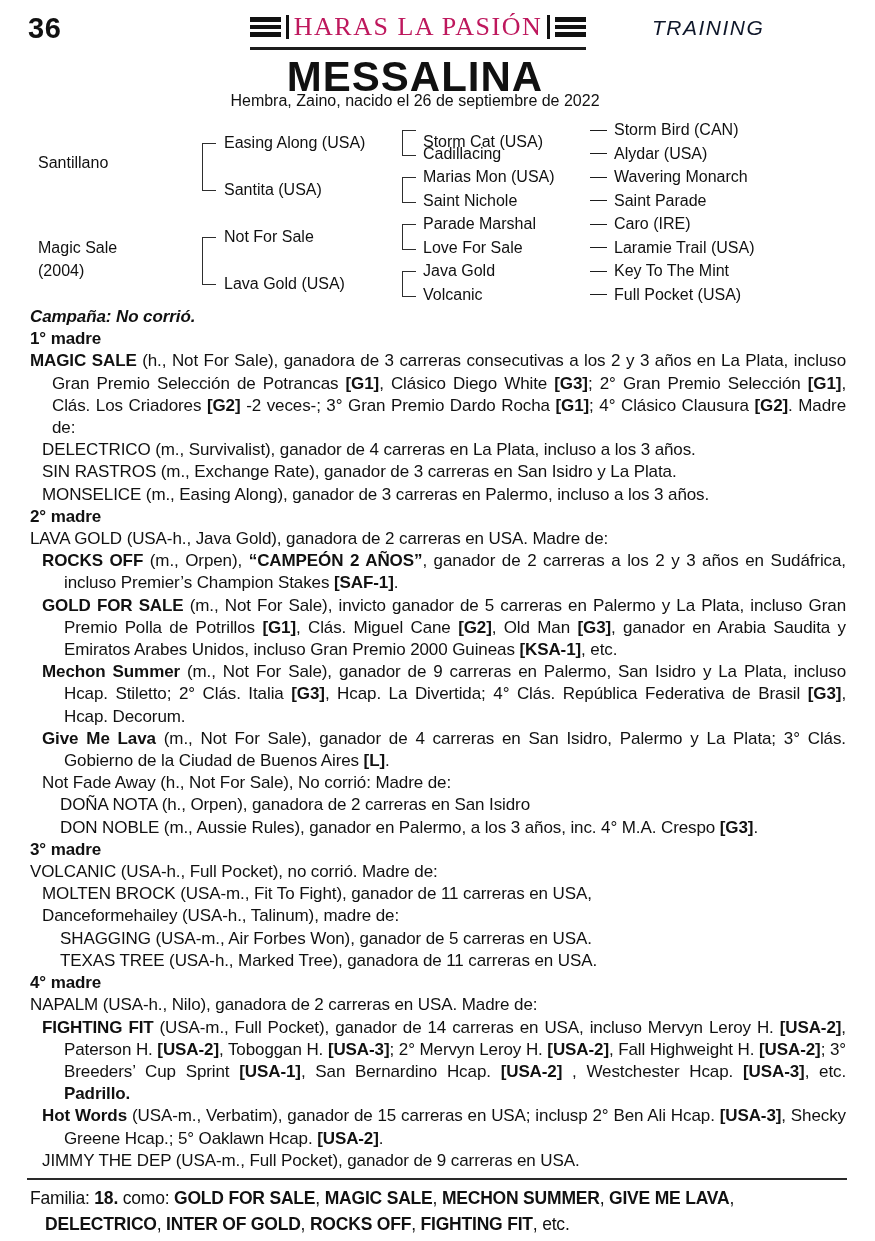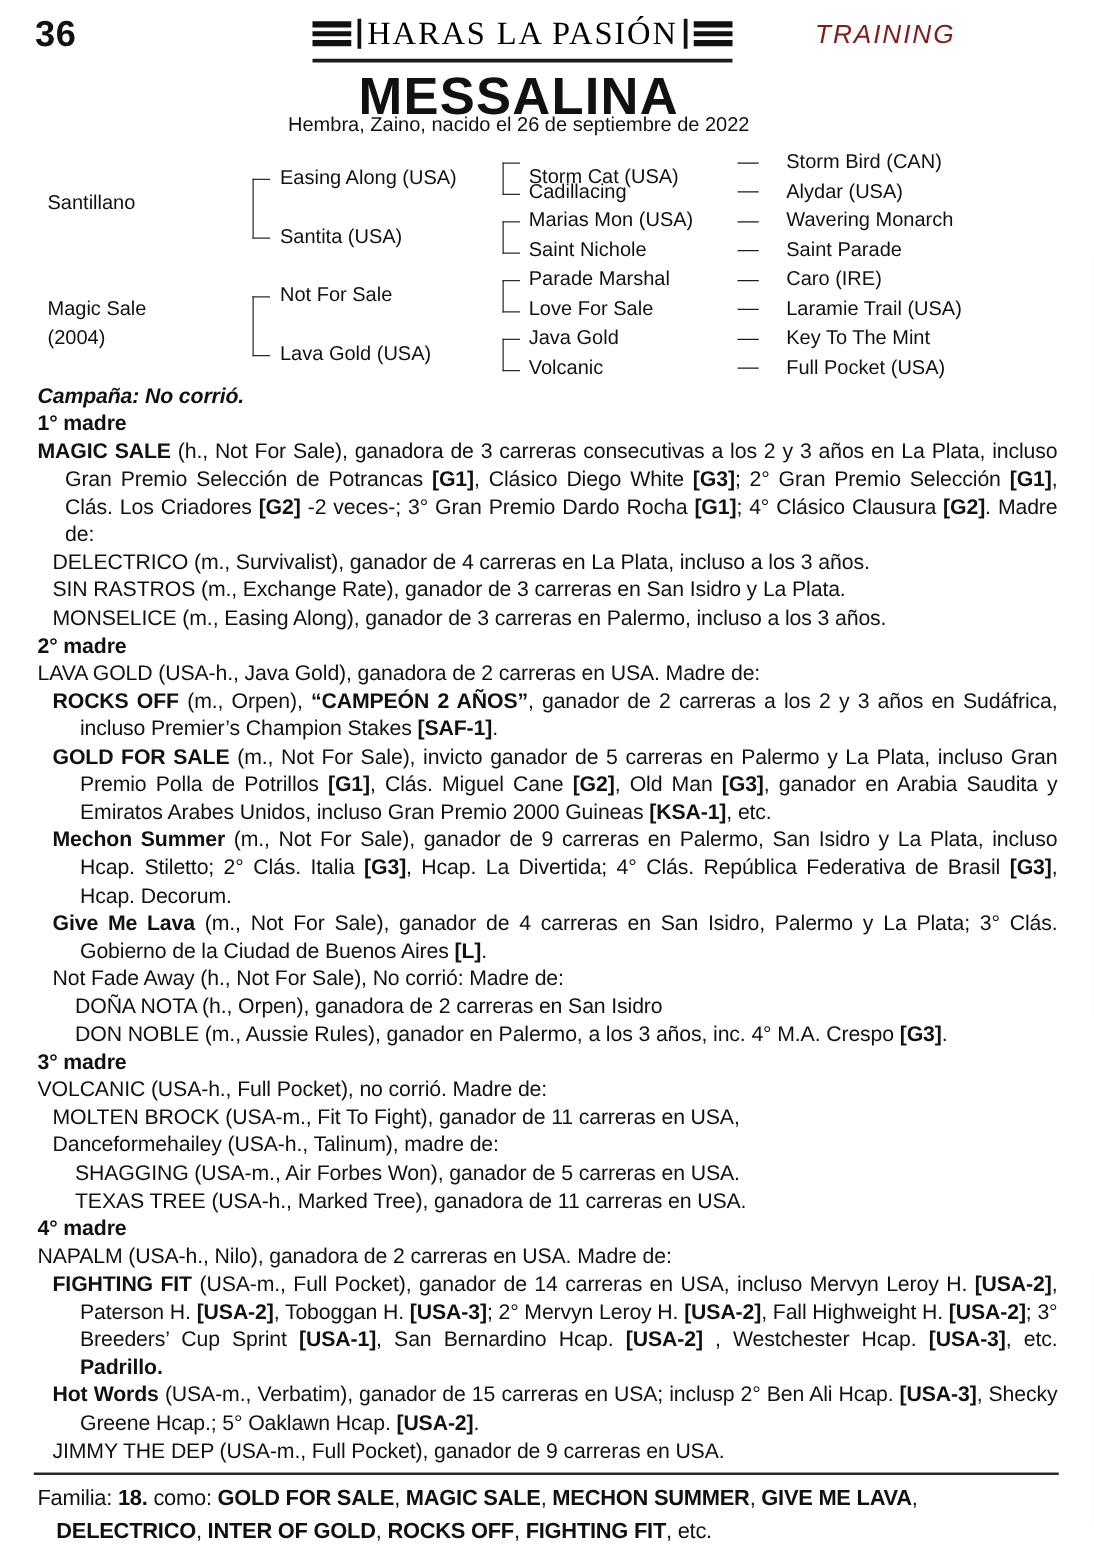--- a/index.html
+++ b/index.html
@@ -12,32 +12,32 @@
     padding-left:44px;
   }
   
   .page-number { position:absolute; left:28px; top:12px; font-size:29px; font-weight:700; letter-spacing:0.5px; }
   .logo { position:absolute; left:250px; top:12px; width:336px;
           display:flex; align-items:center; justify-content:center;
           padding-bottom:5px; border-bottom:3px solid #1c1c1c; }
   .bars { display:flex; flex-direction:column; gap:3px; width:46px; }
   .bars i { display:block; height:4.5px; background:#111; }
   .vbar { width:3.5px; height:24px; background:#111; margin:0 5px; }
-  .logo-text { font-family:"Liberation Serif", serif; font-size:26px; letter-spacing:1.5px; white-space:nowrap; color:#000000; }
-  .training { position:absolute; left:652px; top:16px; font-size:21px; font-style:italic; letter-spacing:1.5px; color:#7f1d1d; }
+  .logo-text { font-family:"Liberation Serif", serif; font-size:26px; letter-spacing:1.5px; white-space:nowrap; color:#be185d; }
+  .training { position:absolute; left:652px; top:16px; font-size:21px; font-style:italic; letter-spacing:1.5px; color:#0f172a; }
   .title { position:absolute; left:0; top:53px; width:830px; text-align:center;
            font-size:42px; font-weight:700; letter-spacing:1px; }
   .subtitle { position:absolute; left:0; top:92px; width:830px; text-align:center; font-size:16px; }
 
   
   .tree { position:absolute; left:0; top:0; width:875px; height:310px; font-size:16px; }
   .tname { position:absolute; height:22px; line-height:22px; white-space:nowrap; }
   .brk { position:absolute; width:13px;
          border:1.5px solid #2e2e2e; border-right:none; background:transparent; }
-  .g4row { position:absolute; left:590px; height:22px; display:flex; align-items:center;gap:15px; }
+  .g4row { position:absolute; left:590px; height:22px; display:flex; align-items:center; }
   .g4row .dash { width:17px; border-top:1.6px solid #1d1d1d; margin-right:7px; }
   .g4row .nm { line-height:22px; white-space:nowrap; }
 
   
   .bodytext { position:absolute; left:30px; top:306px; width:816px; font-size:17px; line-height:22.2px; letter-spacing:-0.1px; }
   .para { margin:0; text-align:justify; }
   .para.campaign { font-weight:700; font-style:italic; text-align:left; }
   .para.section { font-weight:700; text-align:left; }
   .para.l0 { padding-left:22px; text-indent:-22px; }
   .para.l1 { padding-left:34px; text-indent:-22px; }

